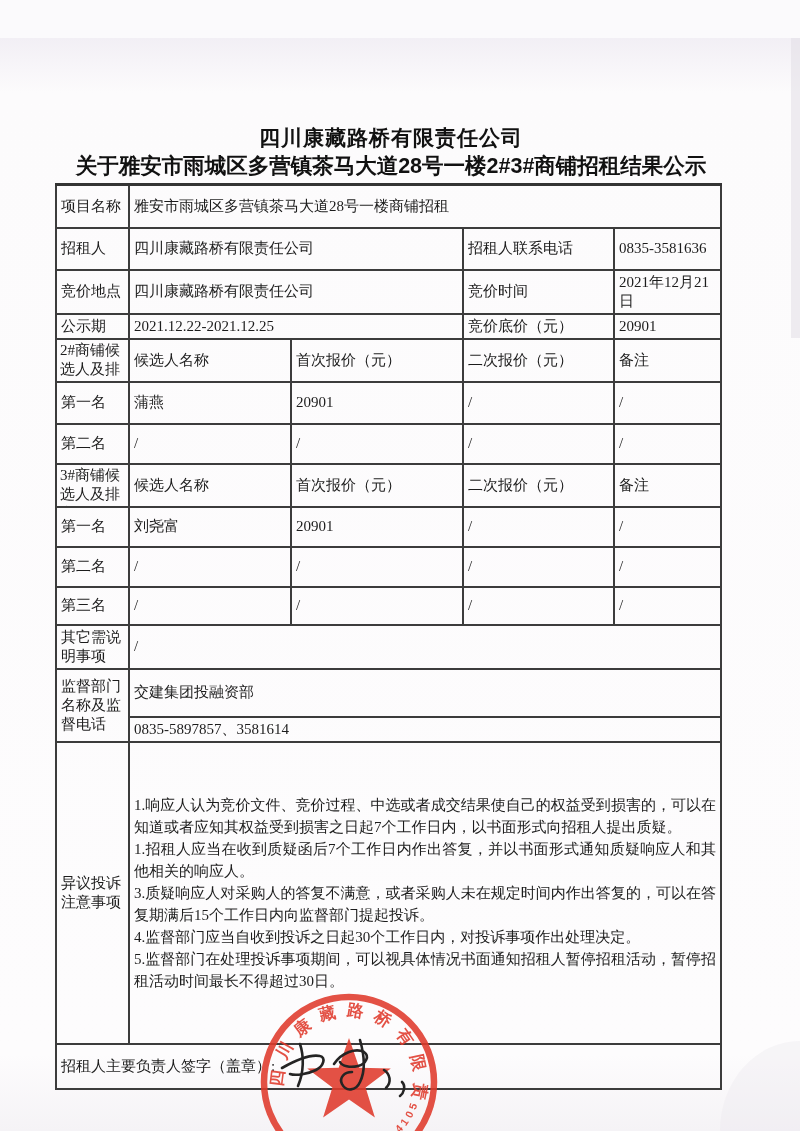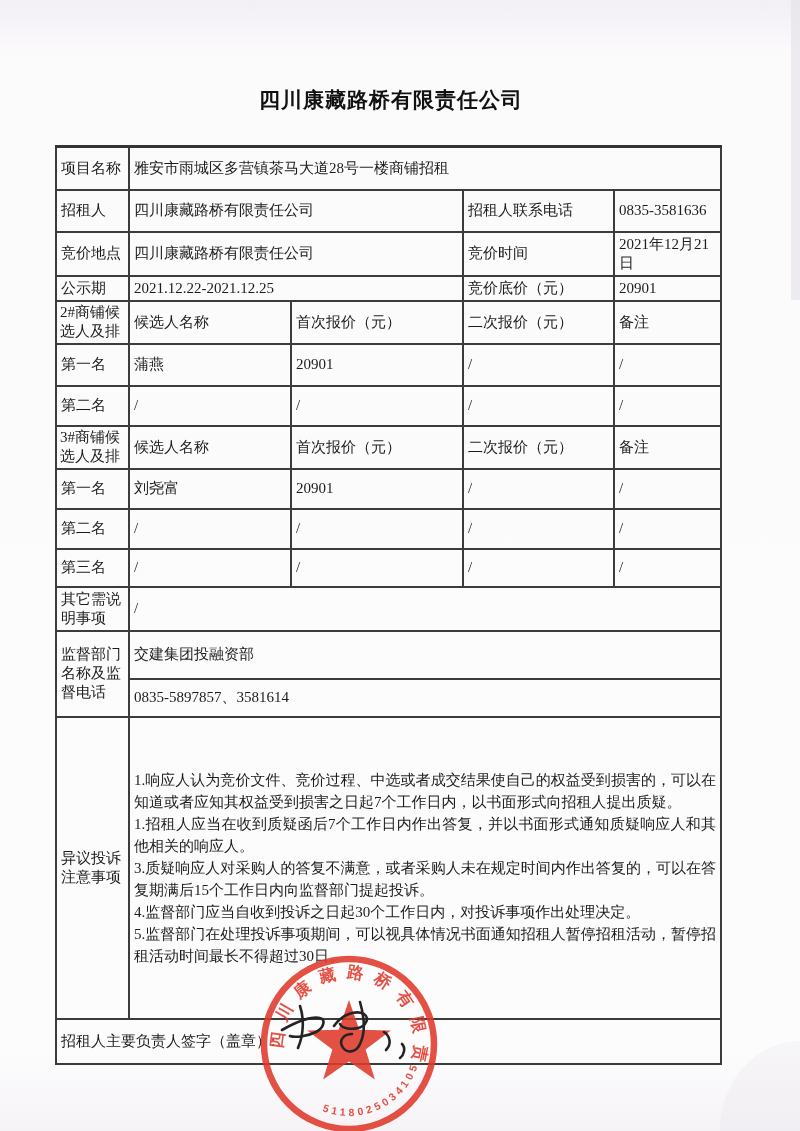--- a/index.html
+++ b/index.html
@@ -7,20 +7,21 @@
   body {
     position:relative;
     font-family:"Liberation Serif","DejaVu Serif",serif;
     background:#fbfafc;
     overflow:hidden;
     color:#1c1c1c;
   }
   .page {
     position:absolute; inset:0;
     background:linear-gradient(180deg,#f2eff5 0%,#fcfbfc 5%,#fdfcfd 93%,#f5f3f6 100%);
+    margin-top:38px;
   }
   .edge-right {
     position:absolute; right:0; top:0; width:9px; height:300px;
     background:#e1dfe5; opacity:.55;
   }
   .edge-corner {
     position:absolute; right:0; bottom:0; width:80px; height:90px;
     background:#e7e5ea; opacity:.3; border-radius:100% 0 0 0;
   }
   .titles {
@@ -59,20 +60,21 @@
 </style>
 </head>
 <body>
 
 <div class="page">
   <div class="edge-right"></div>
   <div class="edge-corner"></div>
 
   <div class="titles">
     <div class="title1">四川康藏路桥有限责任公司</div>
+    <div class="title2">关于雅安市雨城区多营镇茶马大道28号一楼2#3#商铺招租结果公示</div>
   </div>
 
   <table class="doc">
     <colgroup>
       <col style="width:73px">
         <col style="width:162px">
         <col style="width:172px">
       <col style="width:151px">
         <col style="width:107px">
     </colgroup>
@@ -161,21 +163,21 @@
 
     <tr style="height:42px">
       <td class="lab">其它需说明事项</td>
       <td class="ctr" colspan="4">/</td>
     </tr>
 
     <tr style="height:48px">
       <td class="ctr" rowspan="2">监督部门名称及监督电话</td>
       <td class="ctr" colspan="4">交建集团投融资部</td>
     </tr>
-    <tr style="height:38px">
+    <tr style="height:25px">
       <td class="ctr" colspan="4">0835-5897857、3581614</td>
     </tr>
 
     <tr style="height:302px">
       <td class="lab">异议投诉注意事项</td>
       <td class="objection-cell" colspan="4">
         <p>1.响应人认为竞价文件、竞价过程、中选或者成交结果使自己的权益受到损害的，可以在知道或者应知其权益受到损害之日起7个工作日内，以书面形式向招租人提出质疑。</p>
         <p>1.招租人应当在收到质疑函后7个工作日内作出答复，并以书面形式通知质疑响应人和其他相关的响应人。</p>
         <p>3.质疑响应人对采购人的答复不满意，或者采购人未在规定时间内作出答复的，可以在答复期满后15个工作日内向监督部门提起投诉。</p>
         <p>4.监督部门应当自收到投诉之日起30个工作日内，对投诉事项作出处理决定。</p>

